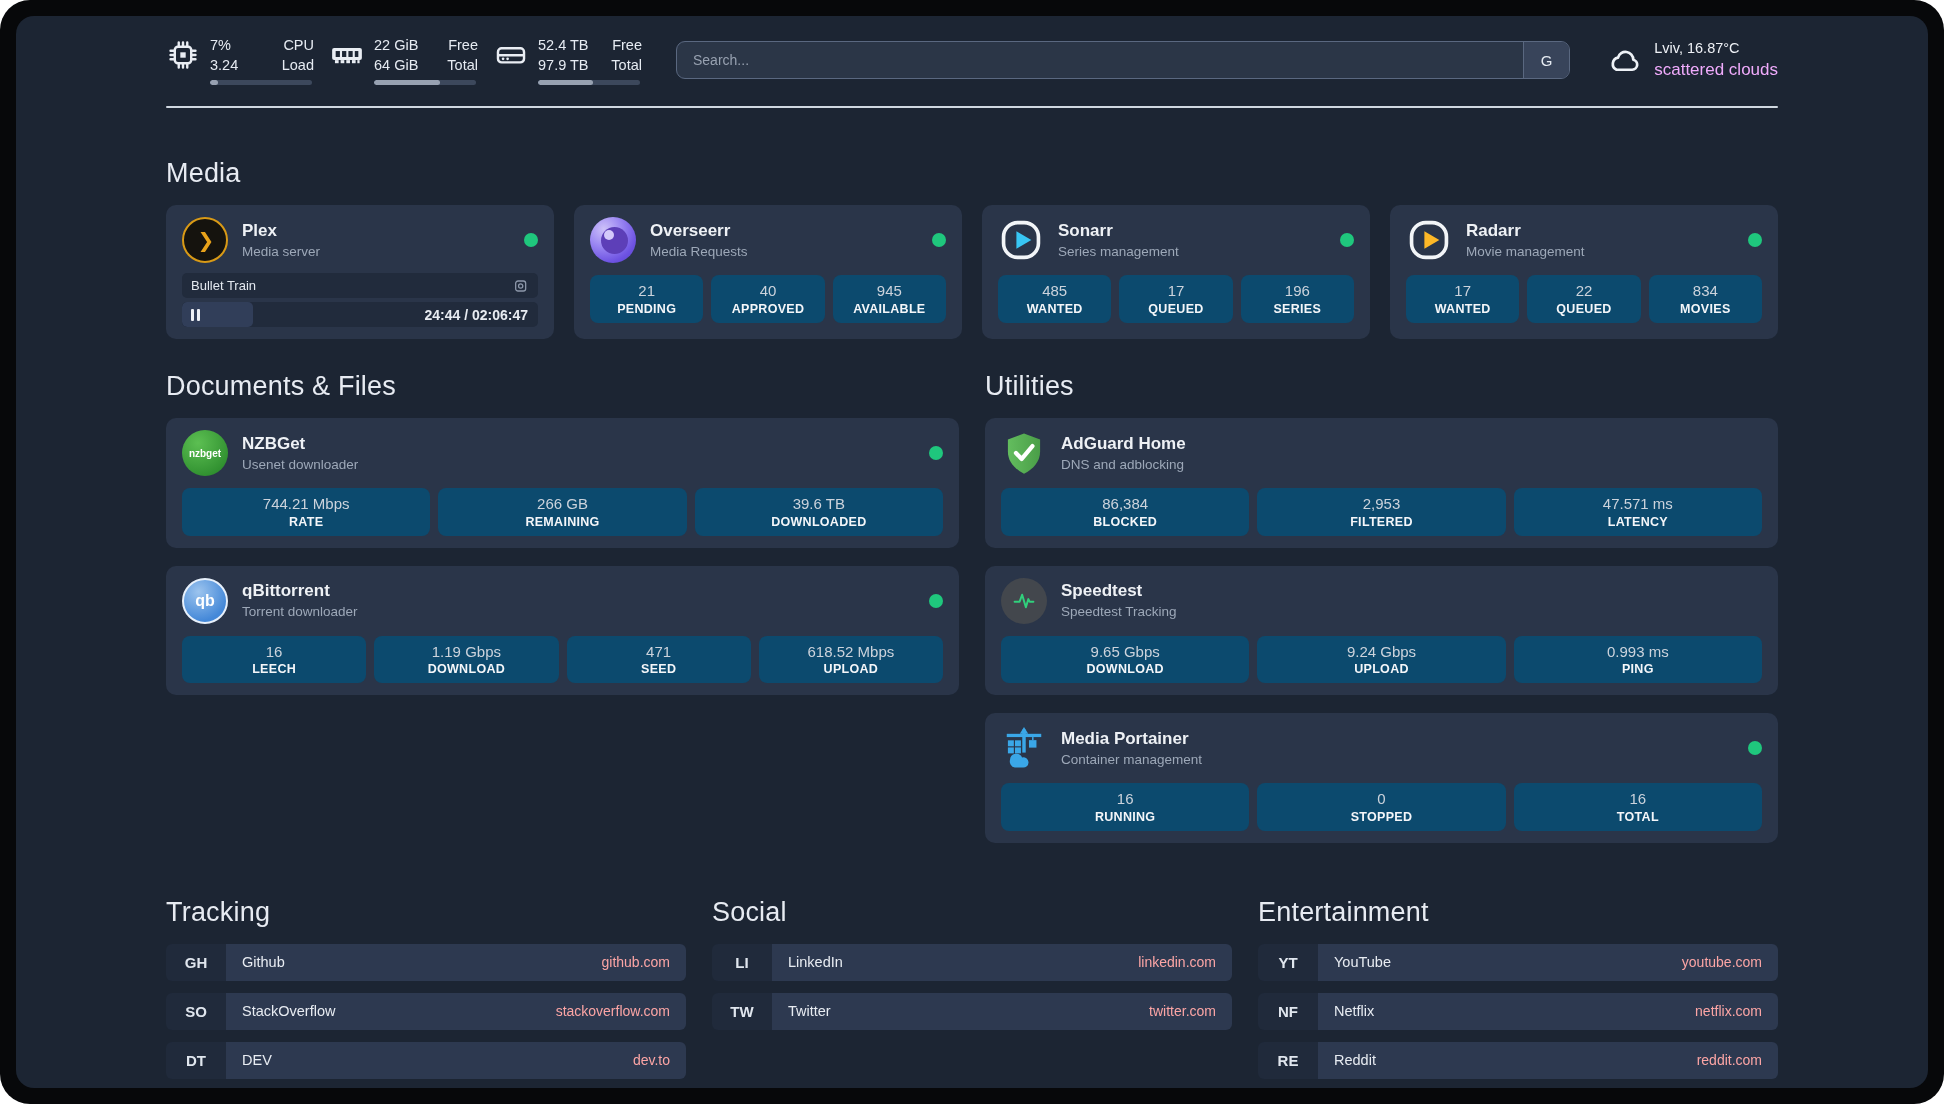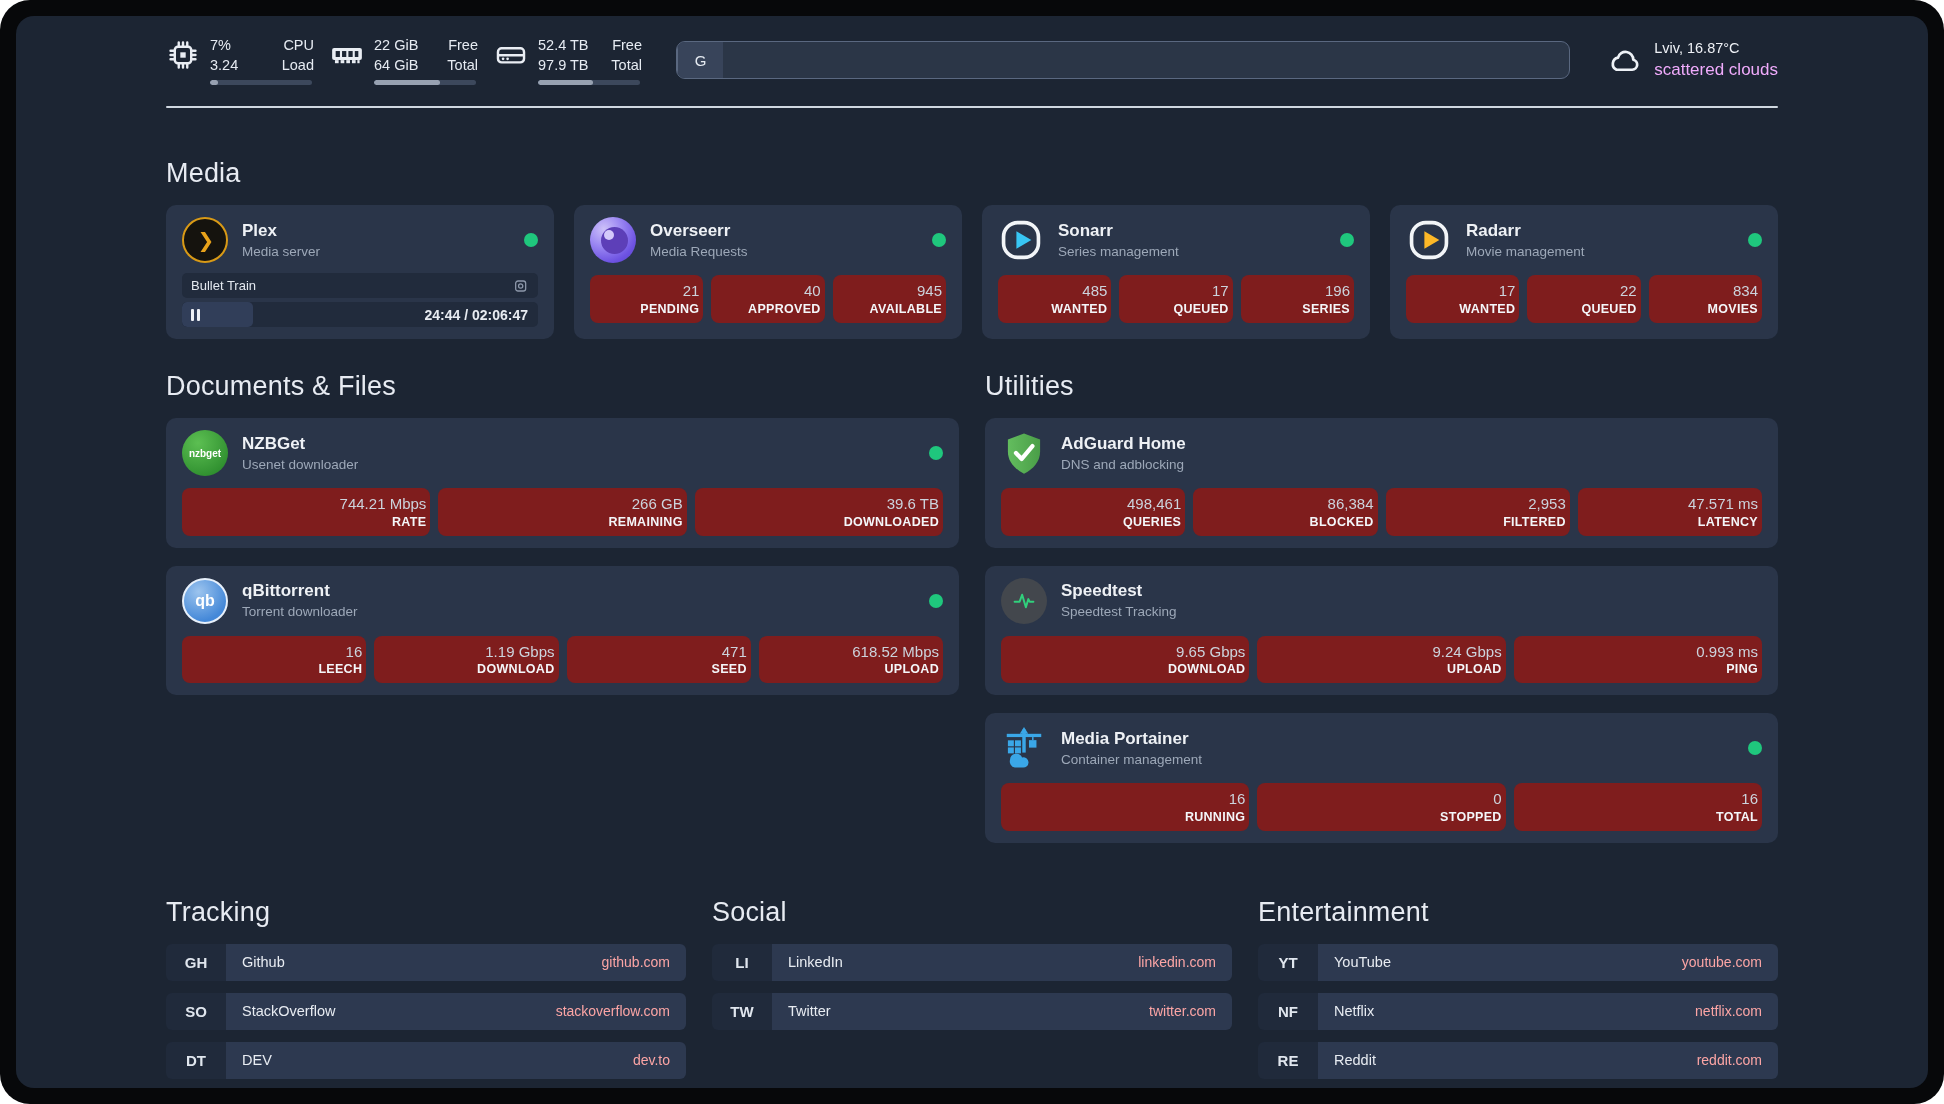--- a/index.html
+++ b/index.html
@@ -42,21 +42,21 @@
   .media-grid { display:grid; grid-template-columns:repeat(4,1fr); gap:20px; margin-top:16px; }
 
   .card { background:#2a3549; border-radius:10px; padding:12px 16px; cursor:pointer; }
   .card-head { display:flex; align-items:center; gap:14px; }
   .titles { display:flex; flex-direction:column; line-height:1.3; }
   .title { font-size:17px; font-weight:600; color:#eef1f5; }
   .subtitle { font-size:13.5px; color:#9da8b8; margin-top:1px; }
   .dot { width:14px; height:14px; border-radius:50%; background:var(--status-green,#1fc77d); margin-left:auto; flex:0 0 auto; }
 
   .stats { display:flex; gap:8px; margin-top:12px; }
-  .stat { flex:1; background:#7f1d1d; border-radius:8px; padding:6px 4px 7px; text-align:right; }
+  .stat { flex:1; background:#0c4a6e; border-radius:8px; padding:6px 4px 7px; text-align:center; }
   .stat-value { font-size:15px; color:#ccd3dc; line-height:1.3; }
   .stat-label { font-size:12.5px; font-weight:700; color:#f4f6f9; letter-spacing:.3px; margin-top:1px; }
 
   
   .app-icon { width:46px; height:46px; flex:0 0 auto; border-radius:50%;
     display:flex; align-items:center; justify-content:center; position:relative; }
   .app-svg { width:46px; height:46px; flex:0 0 auto; }
   .plex-circle { background:#15130e; border:2.5px solid #d99a16; }
   .plex-circle .chev { color:var(--plex-orange,#e8a21a); font-size:20px; font-weight:700; transform:translateX(1px); }
   .overseerr-circle { background:radial-gradient(circle at 30% 26%, #cdc1f9 0%, #9a86f2 38%, #6d52e2 72%, #5540c4 100%); overflow:hidden; }
@@ -172,20 +172,21 @@
               <span>Total</span>
             </div>
           </div>
           <div class="sysbar">
             <div class="sysbar-fill" style="width: 54%;"></div>
           </div>
         </div>
       </div>
 
       <div class="searchwrap">
+        <input type="text" placeholder="Search..." style="">
         <div class="search-provider">G</div>
       </div>
 
       <div class="weather">
         <svg viewBox="0 0 24 24" fill="none" stroke="#eef2f7" stroke-width="1.8" stroke-linejoin="round" stroke-linecap="round">
           <path d="M7 18.5h10.5a3.4 3.4 0 0 0 .7-6.7 5.2 5.2 0 0 0-10.2-1.4A4.3 4.3 0 0 0 7 18.5z"></path>
         </svg>
         <div class="weather-text">
           <span class="weather-loc">Lviv, 16.87°C</span>
           <span class="weather-cond">scattered clouds</span>
@@ -388,24 +389,20 @@
               </defs>
               <path d="M12 1.8l8.4 3.1v6.3c0 5.4-3.7 9.2-8.4 11.6C7.3 20.4 3.6 16.6 3.6 11.2V4.9z" fill="url(#agGrad)"></path>
               <path d="M7.8 12l3 3.1 5.6-6.7" stroke="#ffffff" stroke-width="2.2" fill="none" stroke-linecap="round" stroke-linejoin="round"></path>
             </svg>
             <div class="titles">
               <div class="title">AdGuard Home</div>
               <div class="subtitle">DNS and adblocking</div>
             </div>
           </div>
           <div class="stats">
-            <div class="stat">
-              <div class="stat-value">498,461</div>
-              <div class="stat-label">QUERIES</div>
-            </div>
             <div class="stat">
               <div class="stat-value">86,384</div>
               <div class="stat-label">BLOCKED</div>
             </div>
             <div class="stat">
               <div class="stat-value">2,953</div>
               <div class="stat-label">FILTERED</div>
             </div>
             <div class="stat">
               <div class="stat-value">47.571 ms</div>

